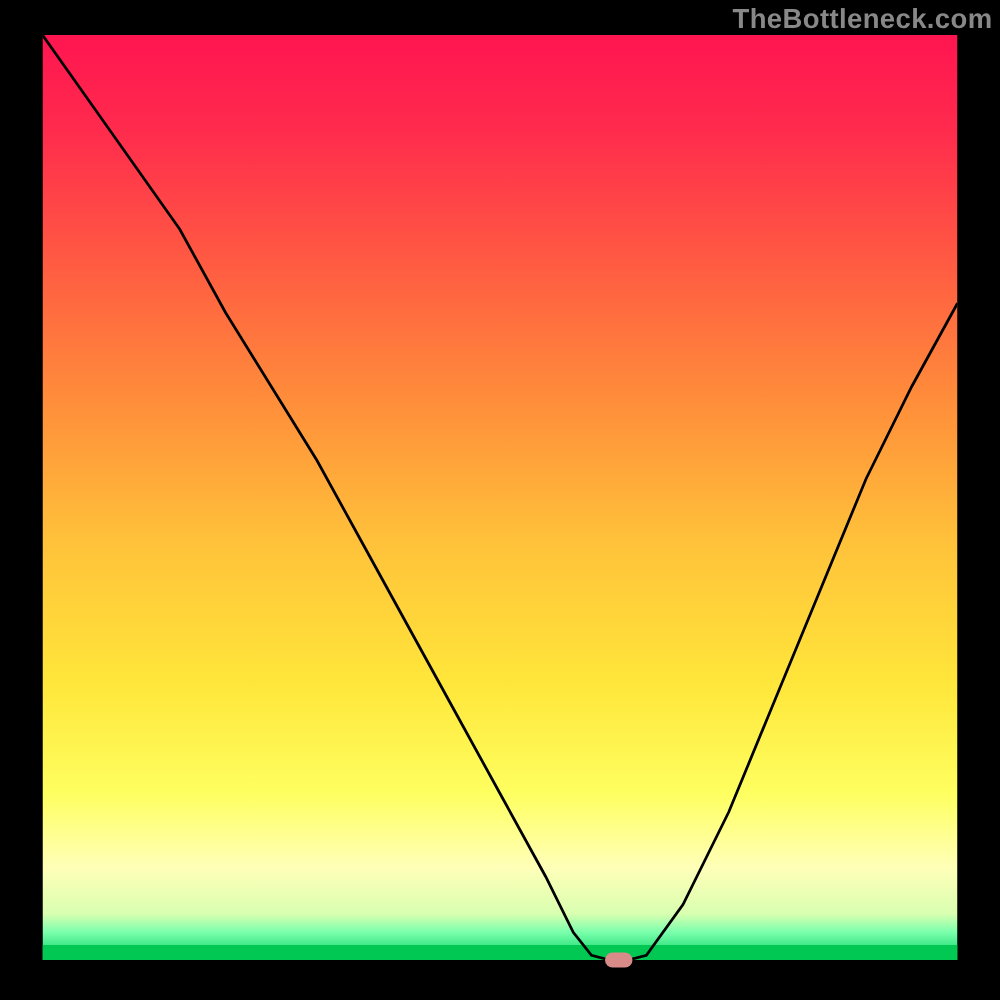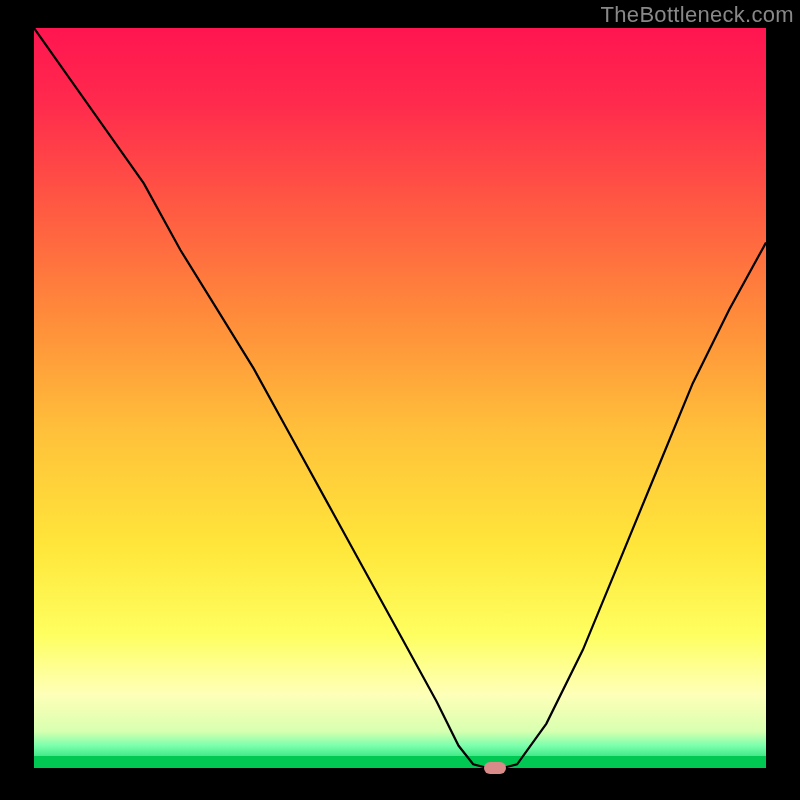--- a/index.html
+++ b/index.html
@@ -16,20 +16,21 @@
     position: relative;
   }
   .watermark {
     position: absolute;
     top: 2px;
     right: 6px;
     color: #888;
     font-size: 22px;
     letter-spacing: 0.3px;
     z-index: 10;
+    font-weight: bold;
   }
   .plot-area {
     position: absolute;
     left: 34px;
     top: 28px;
     width: 732px;
     height: 740px;
   }
   .gradient-bg {
     position: absolute;

